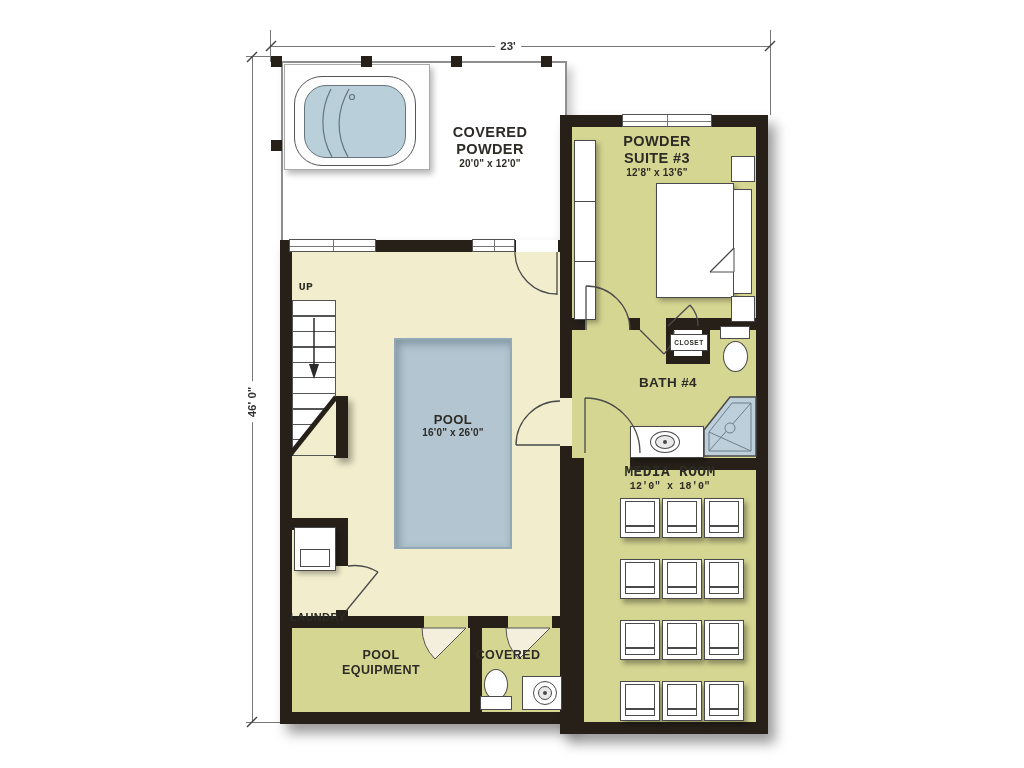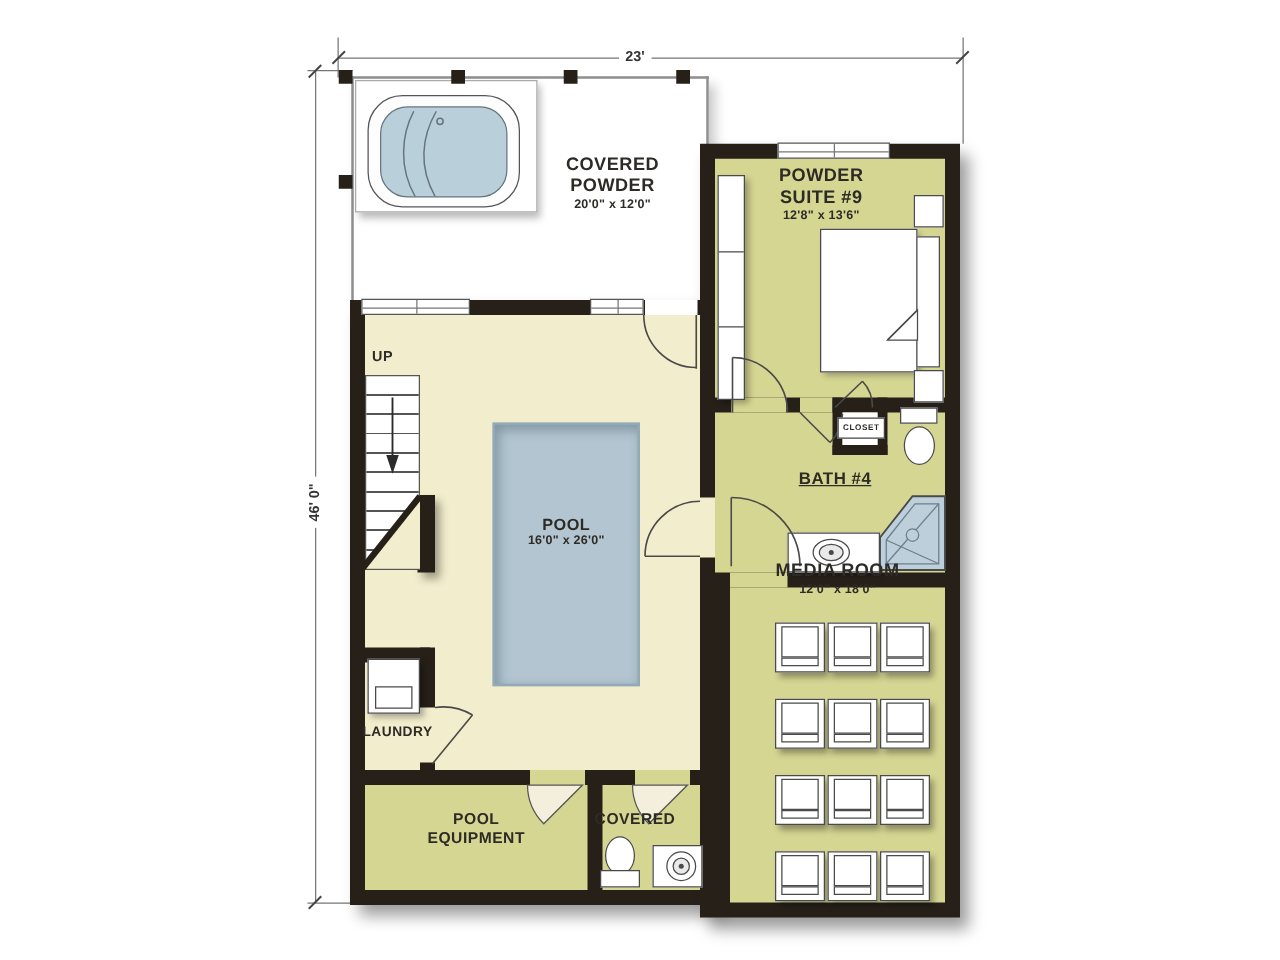--- a/index.html
+++ b/index.html
@@ -229,42 +229,42 @@
   <div class="post" style="left:271px;top:140px;"></div>
 
   <div class="lbl" style="left:490px;top:124px;font-size:14.5px;">
     <div>COVERED</div>
     <div>POWDER</div>
     <div class="size">20'0" x 12'0"</div>
   </div>
 
   <div class="lbl" style="left:657px;top:133px;font-size:14.5px;">
     <div>POWDER</div>
-    <div>SUITE #9</div>
+    <div>SUITE #3</div>
     <div class="size">12'8" x 13'6"</div>
   </div>
 
   <div class="lbl" style="left:453px;top:412px;font-size:13px;">
     <div>POOL</div>
     <div class="size">16'0" x 26'0"</div>
   </div>
 
-  <div class="lbl" style="left:306px;top:280px;font-size:11.5px;">UP</div>
-
-  <div class="lbl" style="left:318px;top:580px;font-size:11px;">LAUNDRY</div>
+  <div class="lbl" style="left:306px;top:280px;font-size:11.5px;font-family:Liberation Mono, monospace;">UP</div>
+
+  <div class="lbl" style="left:318px;top:611px;font-size:11px;">LAUNDRY</div>
 
   <div class="lbl" style="left:381px;top:648px;font-size:12.5px;">
     <div>POOL</div>
     <div>EQUIPMENT</div>
   </div>
 
   <div class="lbl" style="left:508px;top:648px;font-size:12.5px;">COVERED</div>
 
-  <div class="lbl" style="left:668px;top:375px;font-size:13.5px;text-decoration:underline;">BATH #4</div>
+  <div class="lbl" style="left:668px;top:375px;font-size:13.5px;">BATH #4</div>
 
   <div class="closet-lbl">CLOSET</div>
 
-  <div class="lbl" style="left:670px;top:449px;font-size:14.5px;">
+  <div class="lbl" style="left:670px;top:464px;font-size:14.5px;font-family:Liberation Mono, monospace;">
     <div>MEDIA ROOM</div>
     <div class="size">12'0" x 18'0"</div>
   </div>
 
 </div>
 
 </body></html>

